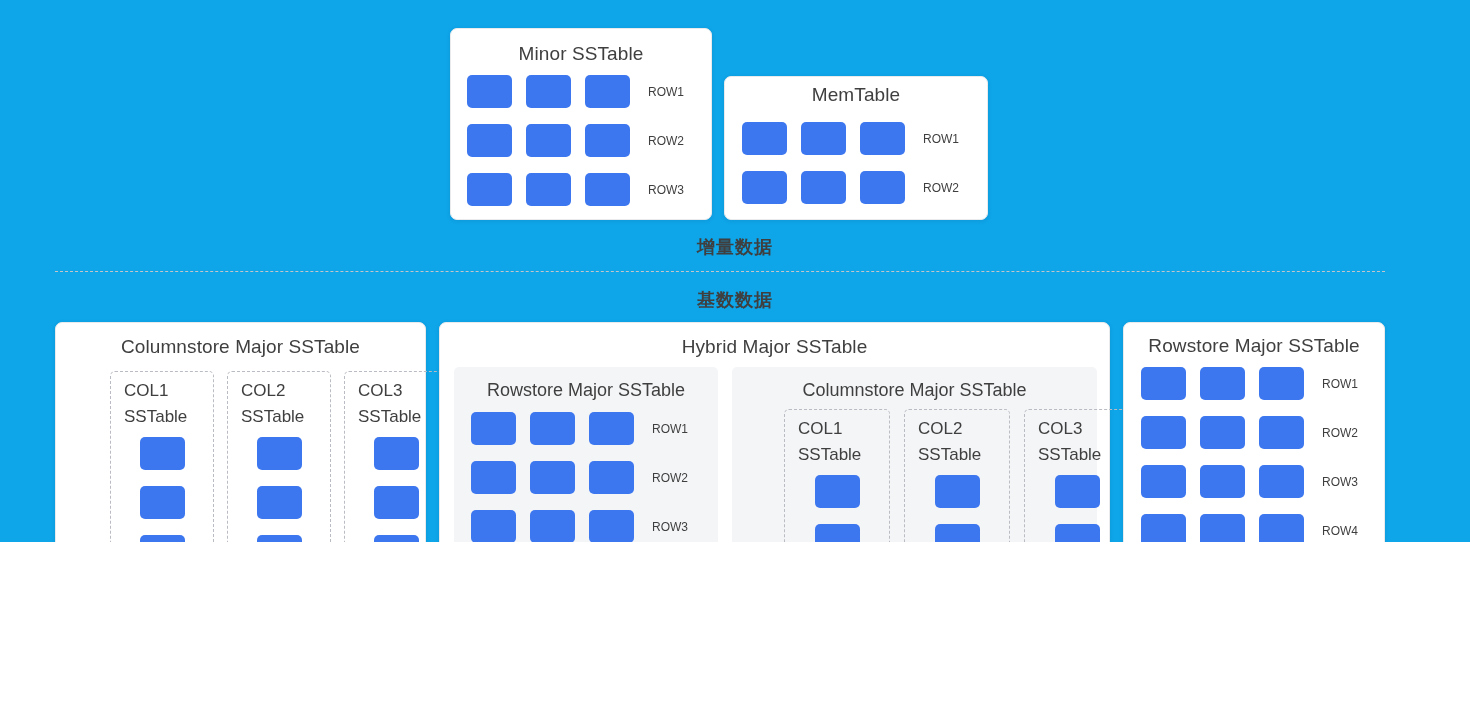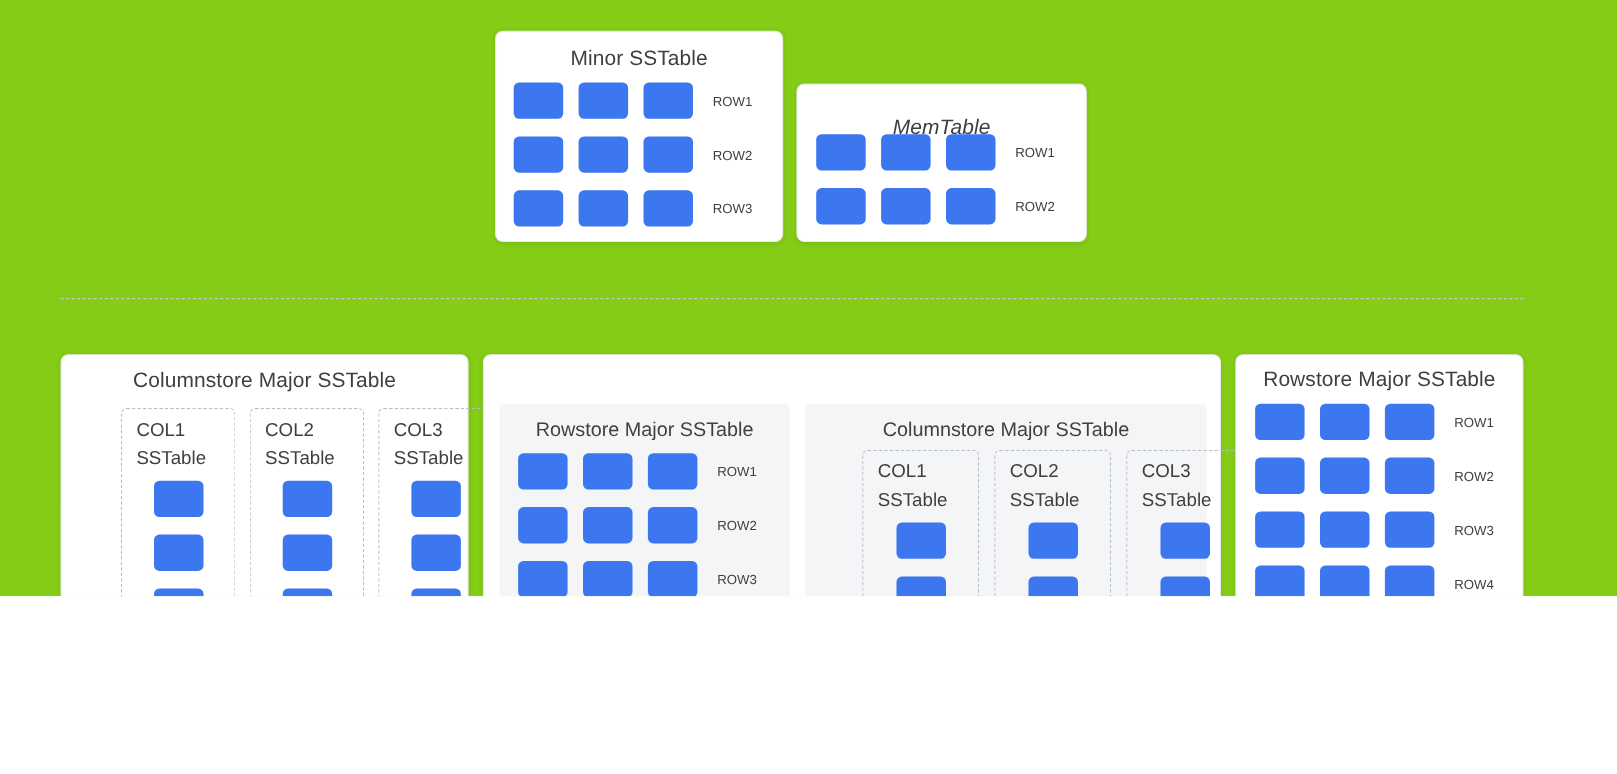--- a/index.html
+++ b/index.html
@@ -11,21 +11,21 @@
   body {
     font-family: "Liberation Sans", "DejaVu Sans", sans-serif;
     color: #3f3f3f;
     -webkit-font-smoothing: antialiased;
   }
   #stage {
     position: relative;
     width: 1470px;
     height: 542px;
     overflow: hidden;
-    background: #84cc16;
+    background: #0ea5e9;
   }
 
   
   .card {
     position: absolute;
     background: #ffffff;
     border: 1px solid #e9eaec;
     border-radius: 7px;
     box-shadow: 0 1px 4px rgba(30, 40, 60, 0.10);
     box-sizing: border-box;
@@ -144,40 +144,42 @@
         <div class="rowline">
           <div class="cell"></div>
           <div class="cell"></div>
           <div class="cell"></div>
           <div class="rowlabel">ROW3</div>
         </div>
       </div>
   </div>
 
   <div class="card" style="left:724px; top:76px; width:264px; height:144px;">
-    <div class="card-title" style="margin-top:28px;font-style:italic;">MemTable</div>
+    <div class="card-title" style="margin-top:6px;">MemTable</div>
     <div class="rowgrid" style="left:17px; top:45px;">
         <div class="rowline">
           <div class="cell"></div>
           <div class="cell"></div>
           <div class="cell"></div>
           <div class="rowlabel">ROW1</div>
         </div>
         <div class="rowline">
           <div class="cell"></div>
           <div class="cell"></div>
           <div class="cell"></div>
           <div class="rowlabel">ROW2</div>
         </div>
       </div>
   </div>
 
+  <div class="sec-label" style="top:235px;">增量数据</div>
 
   <div class="divider" style="left:55px; top:271px; width:1330px;"></div>
 
+  <div class="sec-label" style="top:288px;">基数数据</div>
 
   <div class="card" style="left:55px; top:322px; width:371px; height:280px;">
     <div class="card-title" style="margin-top:12px;">Columnstore Major SSTable</div>
 
     <div style="position:absolute; left:15px; top:48px;">
         <div class="colbox" style="left: 0px; top: 0px; width: 104px; height: 218px;">
           <div class="colbox-title" style="padding-top: 6px;">COL1</div>
           <div class="colbox-title" style="padding-top: 0px;">SSTable</div>
           <div class="colcells">
             <div class="cell"></div>
@@ -200,20 +202,21 @@
           <div class="colcells">
             <div class="cell"></div>
             <div class="cell"></div>
             <div class="cell"></div>
           </div>
         </div>
       </div>
   </div>
 
   <div class="card" style="left:439px; top:322px; width:671px; height:334px;">
+    <div class="card-title" style="margin-top:12px;">Hybrid Major SSTable</div>
 
     <div class="panel" style="left:14px; top:44px; width:264px; height:247px;">
       <div class="panel-title" style="margin-top:12px;">Rowstore Major SSTable</div>
       <div class="rowgrid" style="left:17px; top:45px;">
           <div class="rowline">
             <div class="cell"></div>
             <div class="cell"></div>
             <div class="cell"></div>
             <div class="rowlabel">ROW1</div>
           </div>

